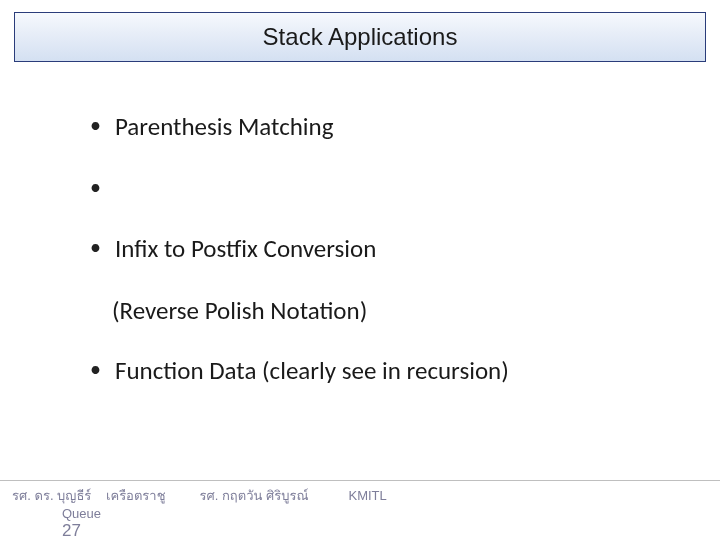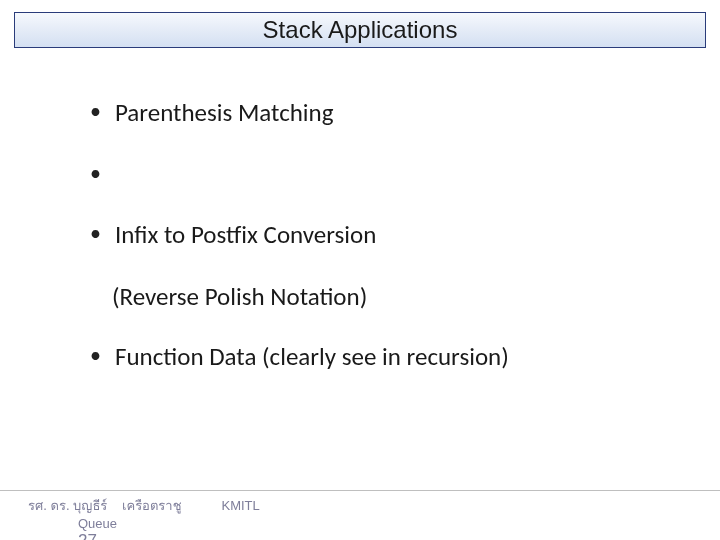--- a/index.html
+++ b/index.html
@@ -6,21 +6,21 @@
   body {
     width: 720px;
     height: 540px;
     background: #ffffff;
     font-family: "Segoe UI", Calibri, sans-serif;
     position: relative;
     overflow: hidden;
   }
   .title-bar {
     margin: 12px 14px 0 14px;
-    height: 36px;
+    height: 50px;
     background: linear-gradient(to bottom, #f6f9fd 0%, #e8eef8 40%, #d4e0f2 100%);
     border: 1px solid #2a3c7a;
     display: flex;
     align-items: center;
     justify-content: center;
   }
   .title-text {
     font-family: "Comic Sans MS", cursive, sans-serif;
     font-size: 24px;
     color: #1a1a1a;
@@ -47,23 +47,23 @@
   .bullet-text {
     font-size: 25px;
     color: #1a1a1a;
     line-height: 30px;
   }
   .footer {
     position: absolute;
     left: 0;
     right: 0;
     bottom: 0;
-    height: 50px;
+    height: 60px;
     border-top: 1px solid #bfbfbf;
-    padding: 4px 12px 0 28px;
+    padding: 4px 12px 0 12px;
     font-size: 13px;
     color: #7e7e9a;
     font-family: "Segoe UI", sans-serif;
   }
   .footer-top {
     display: flex;
     align-items: baseline;
     white-space: nowrap;
   }
   .auth1 { min-width: 80px; display: inline-block; }
@@ -109,19 +109,20 @@
   <div class="bullet-row">
     <span class="bullet-dot">•</span>
     <span class="bullet-text">Function Data (clearly see in recursion)</span>
   </div>
 </div>
 
 <div class="footer">
   <div class="footer-top">
     <span class="auth1">รศ. ดร. บุญธีร์</span>
     <span class="auth2">เครือตราชู</span>
+    <span class="auth3">รศ. กฤตวัน   ศิริบูรณ์</span>
     <span class="inst">KMITL</span>
   </div>
   <div class="footer-bot">
     <span class="queue">Queue</span>
     <span class="pagenum">27</span>
   </div>
 </div>
 
 </body></html>

